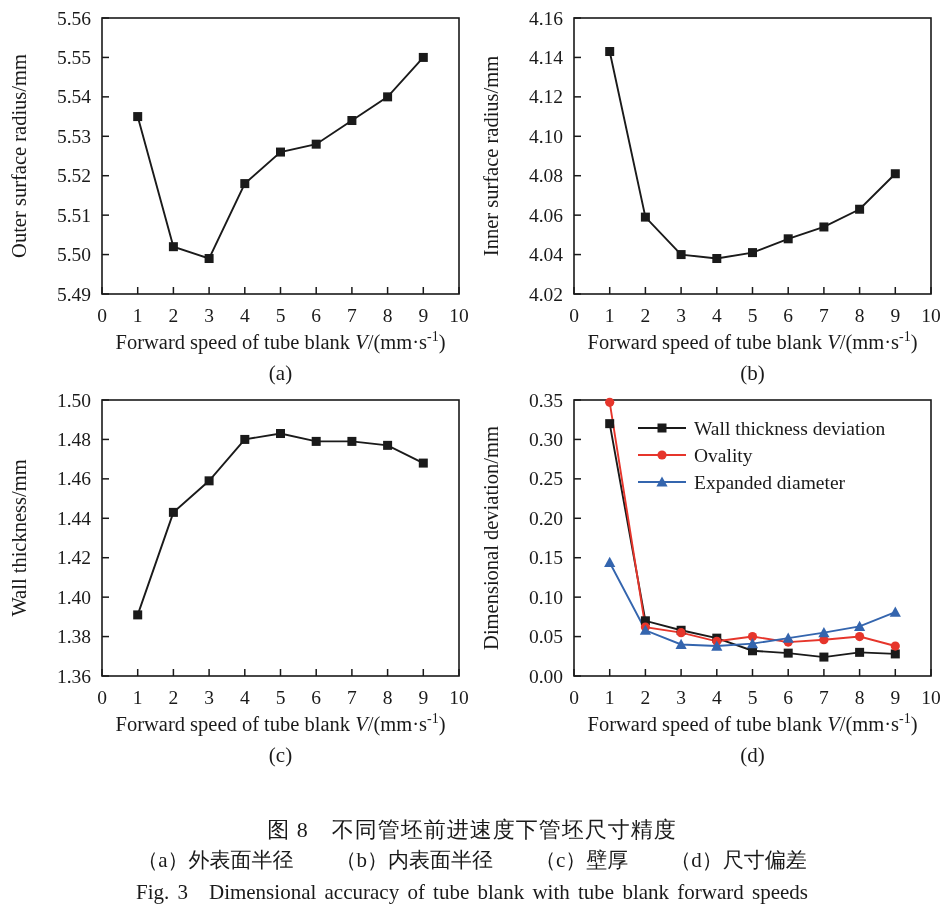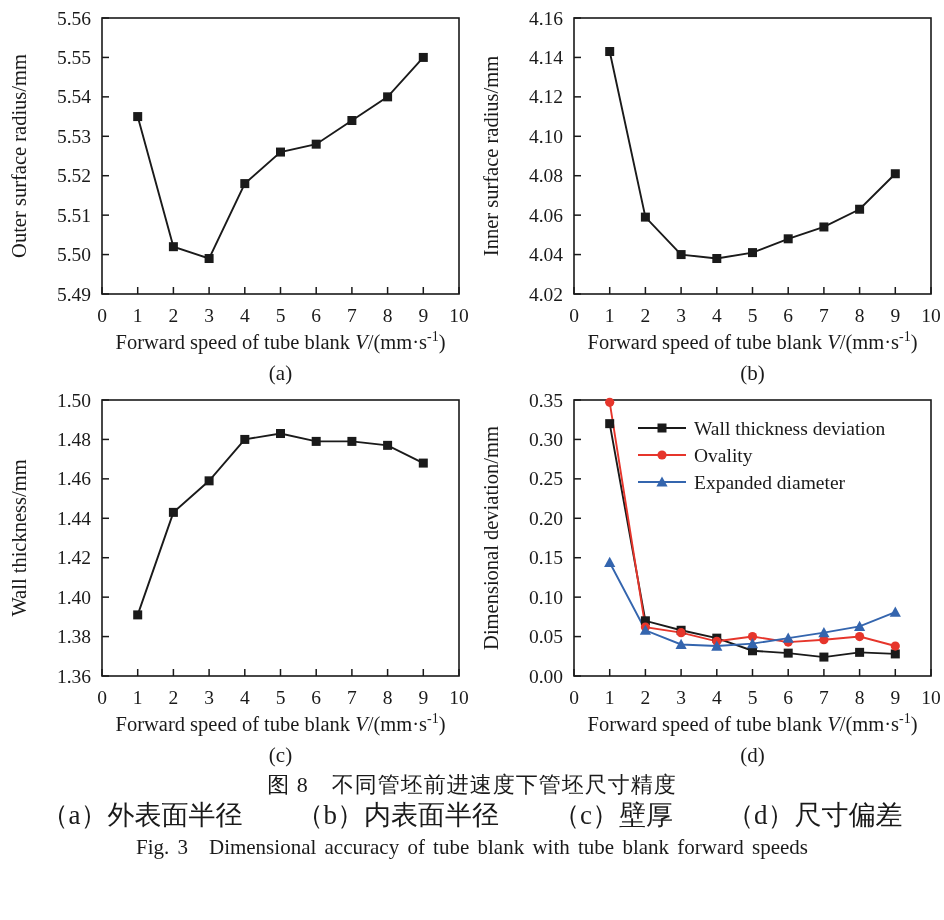--- a/index.html
+++ b/index.html
@@ -3,24 +3,24 @@
 <meta charset="utf-8">
 <style>
   html,body{margin:0;padding:0;background:#ffffff;}
   body{width:944px;height:920px;font-family:"Liberation Serif","DejaVu Serif",serif;color:#1a1a1a;}
   .figure{position:relative;width:944px;height:920px;background:#fff;overflow:hidden;}
   .panel{position:absolute;width:472px;height:386px;}
   #panel-a{left:0;top:0;}
   #panel-b{left:472px;top:0;}
   #panel-c{left:0;top:382px;}
   #panel-d{left:472px;top:382px;}
-  .captions{position:absolute;left:0;top:769px;width:944px;text-align:center;}
+  .captions{position:absolute;left:0;top:814px;width:944px;text-align:center;}
   .cap{white-space:nowrap;}
   .cap-zh-title{font-size:22px;line-height:31px;letter-spacing:1px;}
-  .cap-zh-sub{font-size:27px;line-height:31px;font-family:Liberation Serif, serif;}
+  .cap-zh-sub{font-size:21px;line-height:31px;font-family:Liberation Serif, serif;}
   .cap-en-title{font-size:21px;line-height:32px;word-spacing:3px;}
   .cap-en-sub{font-size:20.5px;line-height:32px;word-spacing:6px;}
   svg text{font-family:"Liberation Serif","DejaVu Serif",serif;}
 </style>
 </head>
 <body>
 
 <div class="figure">
   <div class="panel" id="panel-a"><svg viewBox="0 0 472 386" width="472" height="386">
         <rect x="102" y="18" width="357" height="276" fill="none" stroke="#1a1a1a" stroke-width="1.6"></rect>

